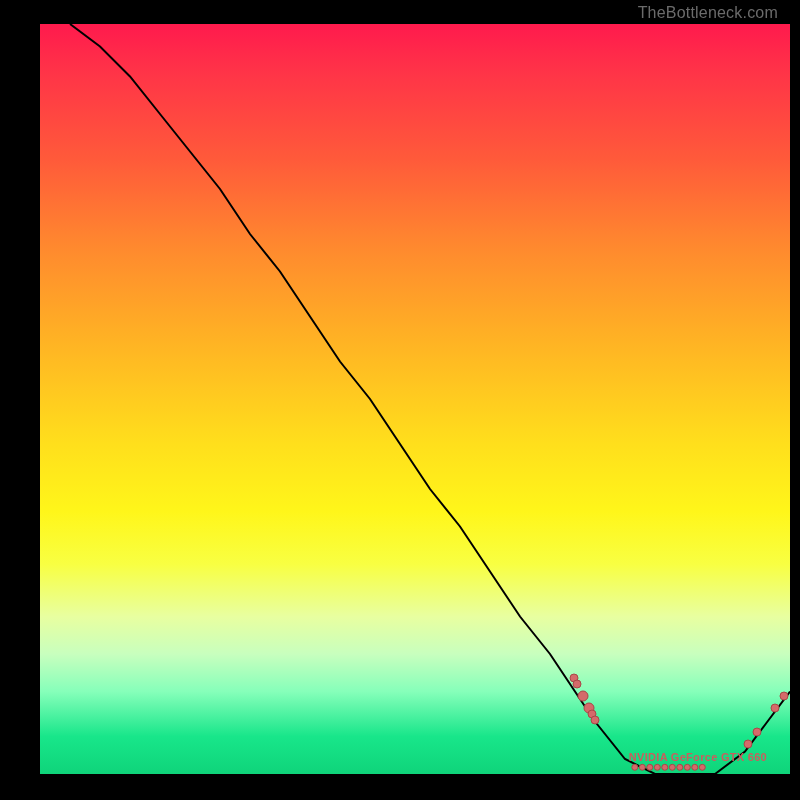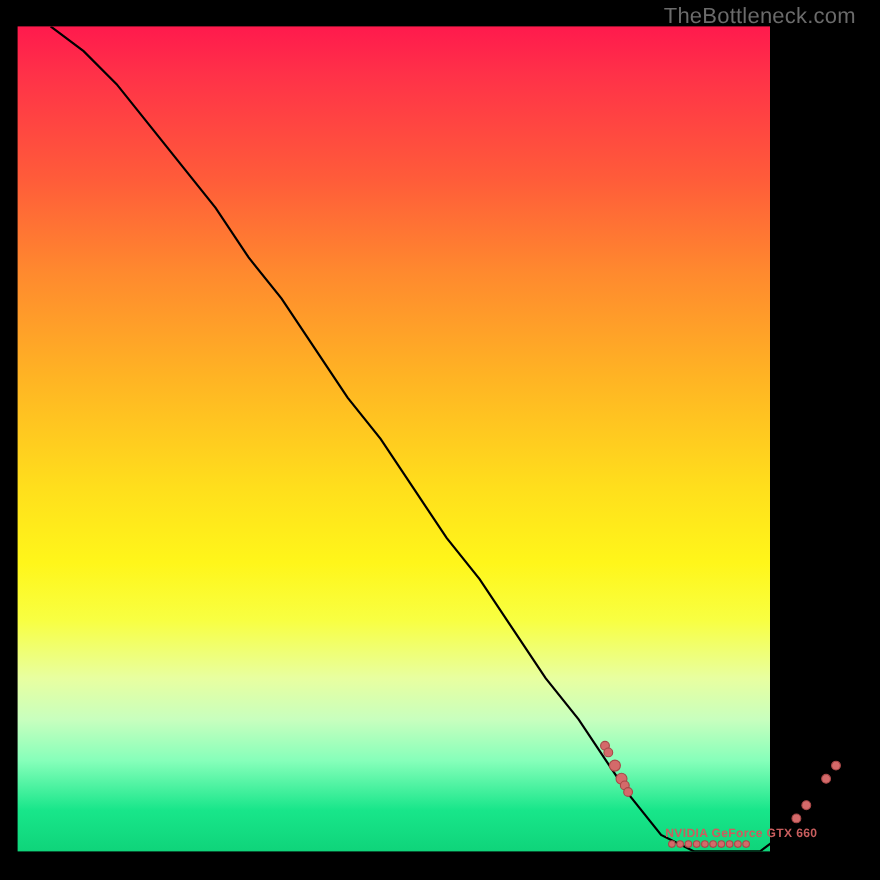--- a/index.html
+++ b/index.html
@@ -10,23 +10,23 @@
     background: #000;
     overflow: hidden;
   }
   .stage {
     position: relative;
     width: 800px;
     height: 800px;
   }
   .plot {
     position: absolute;
-    left: 16px;
+    left: 40px;
     top: 24px;
-    width: 684px;
+    width: 750px;
     height: 750px;
     background: linear-gradient(to bottom,
       #ff1a4d 0%,
       #ff3248 6%,
       #ff5a3a 18%,
       #ff8a2e 30%,
       #ffb224 42%,
       #ffdf1c 56%,
       #fff61a 65%,
       #f8ff42 72%,
@@ -35,21 +35,21 @@
       #86ffba 89%,
       #18e68a 95%,
       #0fd47a 100%
     );
   }
   .watermark {
     position: absolute;
     top: 4px;
     right: 22px;
     font-family: Arial, Helvetica, sans-serif;
-    font-size: 20px;
+    font-size: 16px;
     color: #6b6b6b;
     letter-spacing: 0.2px;
     user-select: none;
   }
   svg.overlay {
     position: absolute;
     left: 0;
     top: 0;
     width: 750px;
     height: 750px;

